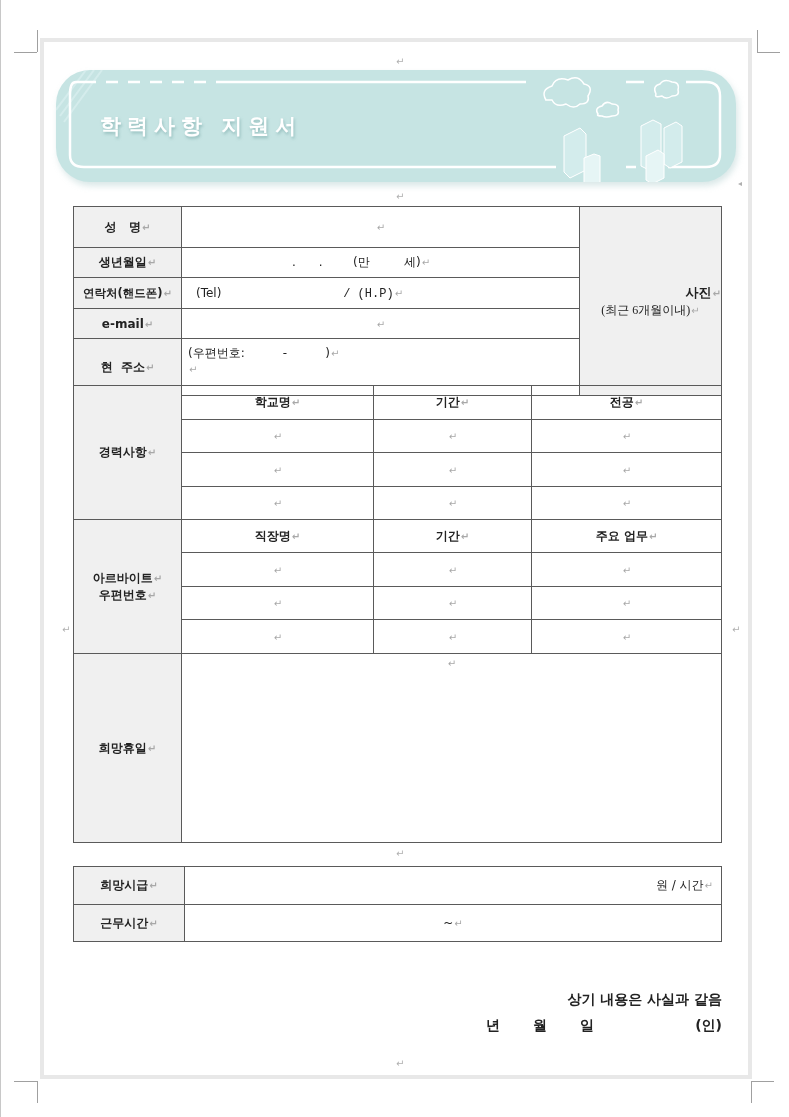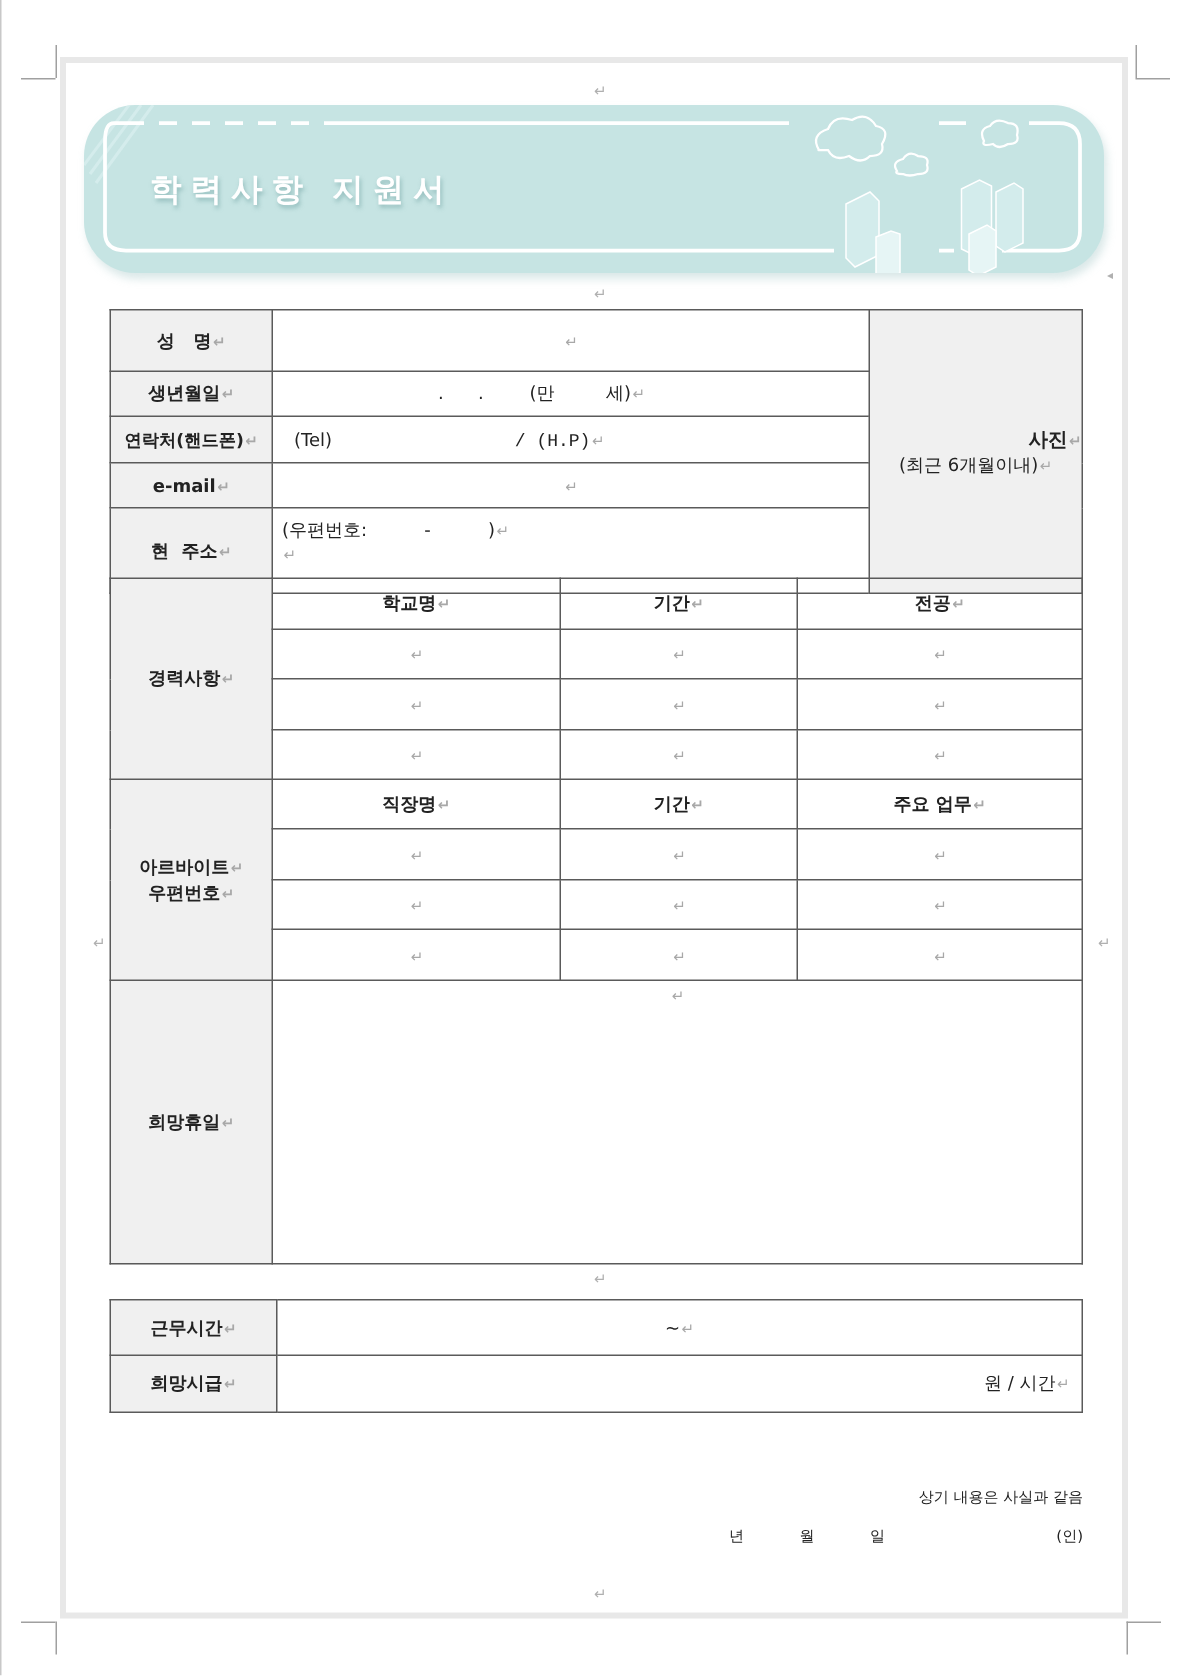--- a/index.html
+++ b/index.html
@@ -20,21 +20,21 @@
 
   
   table.form { position:absolute; border-collapse:collapse; table-layout:fixed; }
   table.form td { border:1.5px solid #5a5a5a; padding:0; font-size:12px; text-align:center; vertical-align:middle; }
   td.lbl { background:#f0f0f0; font-weight:bold; color:#222; }
   td.hdr { font-weight:bold; }
   .ret { color:#a8a8a8; font-size:10px; margin-left:1px; }
   .cell-left { text-align:left !important; padding-left:6px !important; }
   .cell-right { text-align:right !important; padding-right:8px !important; }
 
-  .closing { font-size:10px; font-weight:normal; color:#222; }
+  .closing { font-size:14px; font-weight:bold; color:#222; }
 </style>
 </head>
 <body>
 
 <div class="abs left-edge"></div>
 <div class="abs page-frame"></div>
 <div class="crop" style="left:14px;top:52px;width:23px;height:0;border-bottom-width:1px;"></div>
 <div class="crop" style="left:37px;top:30px;width:0;height:22px;border-left-width:1px;"></div>
 <div class="crop" style="left:757px;top:52px;width:23px;height:0;border-bottom-width:1px;"></div>
 <div class="crop" style="left:757px;top:30px;width:0;height:22px;border-left-width:1px;"></div>
@@ -96,21 +96,21 @@
       <col style="width:108px">
       <col style="width:398px">
       <col style="width:142px">
     </colgroup>
   <tbody>
       <tr style="height:41px">
     <td class="lbl"><span style="white-space:pre">성   명</span><span class="ret">↵</span></td>
     <td><span class="ret">↵</span></td>
     <td class="lbl" rowspan="5">
       <div style="font-weight:bold;font-size:13px;text-align:right;"><span>사진</span><span class="ret">↵</span></div>
-      <div style="font-weight:normal;"><span>(최근 6개월이내)</span><span class="ret">↵</span></div>
+      <div style="font-weight:normal;font-family:Liberation Serif, serif;"><span>(최근 6개월이내)</span><span class="ret">↵</span></div>
     </td>
   </tr>
   <tr style="height:30px">
     <td class="lbl"><span>생년월일</span><span class="ret">↵</span></td>
     <td style="padding-left:110px;text-align:left;"><span style="white-space:pre">.      .        (만         세)</span><span class="ret">↵</span></td>
   </tr>
   <tr style="height:31px">
     <td class="lbl" style="font-size:11.5px;"><span>연락처(핸드폰)</span><span class="ret">↵</span></td>
     <td class="cell-left" style="padding-left:14px !important;">
       <span>(Tel)</span>
@@ -194,27 +194,27 @@
   </tr>
 </tbody>
   </table>
 
 <table class="form" style="left:73px;top:866px;width:648px;">
   <colgroup>
       <col style="width:111px">
       <col style="width:537px">
     </colgroup>
   <tbody>
-      <tr style="height:37px">
+      <tr style="height:38px">
+    <td class="lbl"><span>희망시급</span><span class="ret">↵</span></td>
+    <td class="cell-right"><span>원 / 시간</span><span class="ret">↵</span></td>
+  </tr>
+  <tr style="height:37px">
     <td class="lbl"><span>근무시간</span><span class="ret">↵</span></td>
     <td><span>~</span><span class="ret">↵</span></td>
-  </tr>
-  <tr style="height:38px">
-    <td class="lbl"><span>희망시급</span><span class="ret">↵</span></td>
-    <td class="cell-right"><span>원 / 시간</span><span class="ret">↵</span></td>
   </tr>
 </tbody>
   </table>
 
 <div class="abs closing" style="right:67px;top:991px;">상기 내용은 사실과 같음</div>
 <div class="abs closing" style="left:486px;top:1017px;">년</div>
 <div class="abs closing" style="left:533px;top:1017px;">월</div>
 <div class="abs closing" style="left:580px;top:1017px;">일</div>
 <div class="abs closing" style="right:67px;top:1017px;">(인)</div>
 

